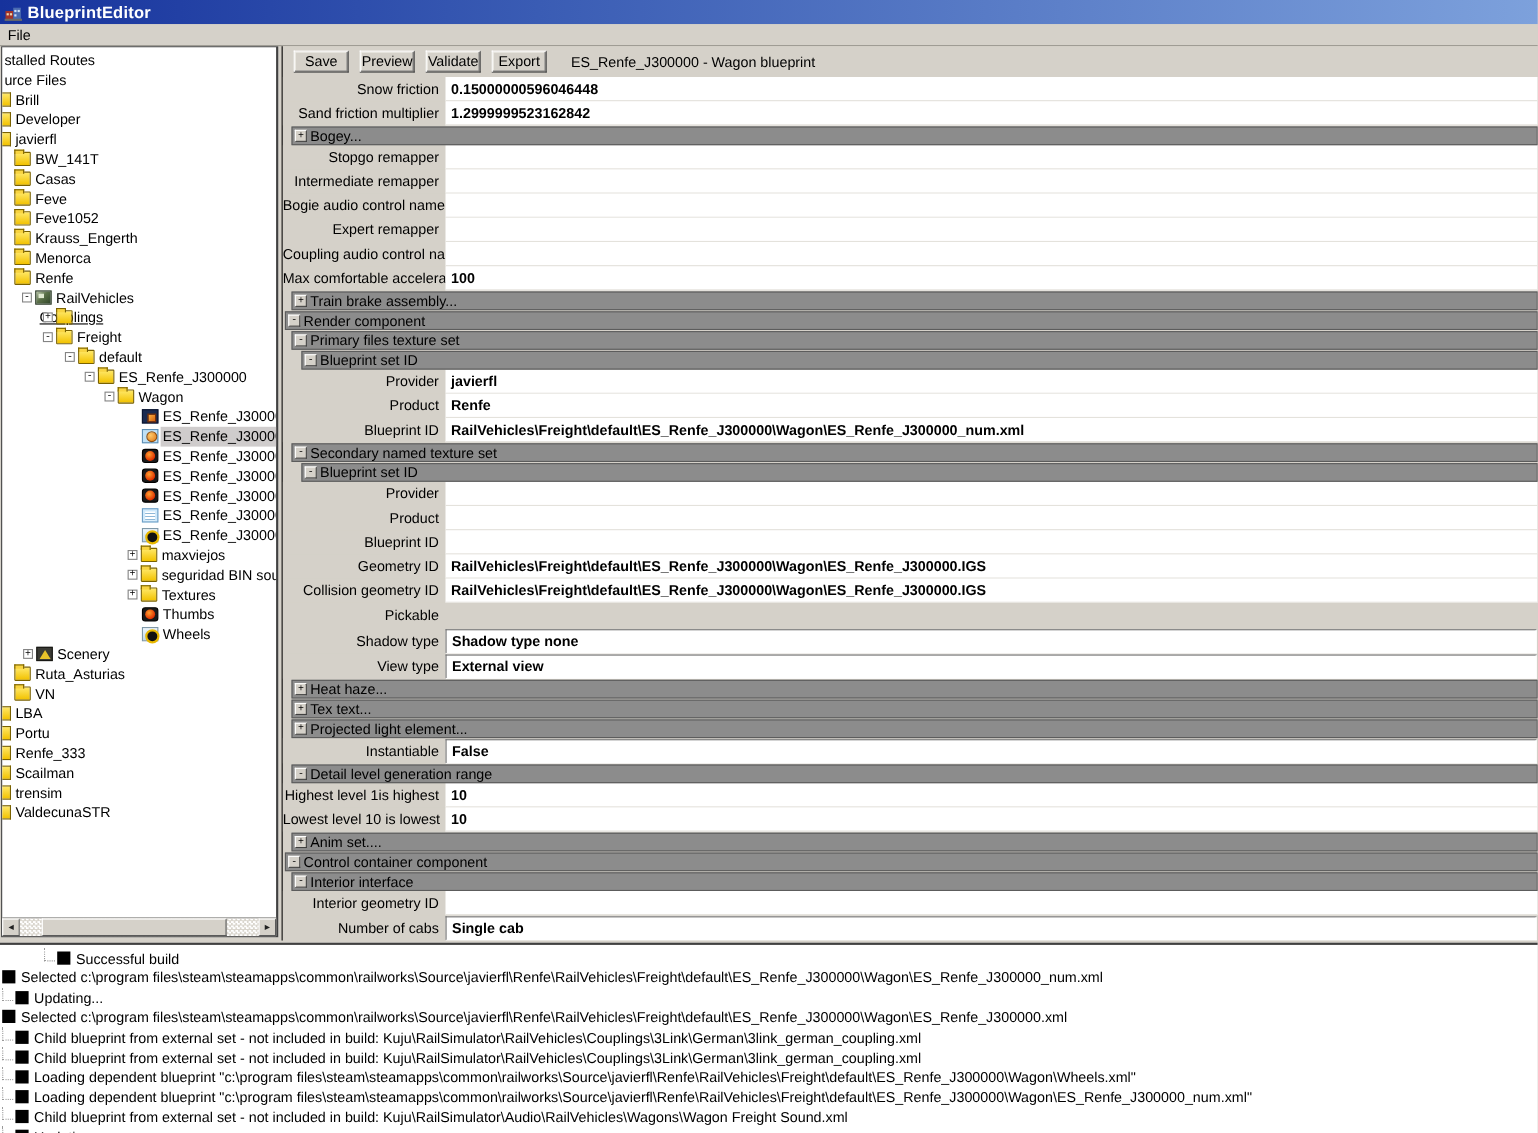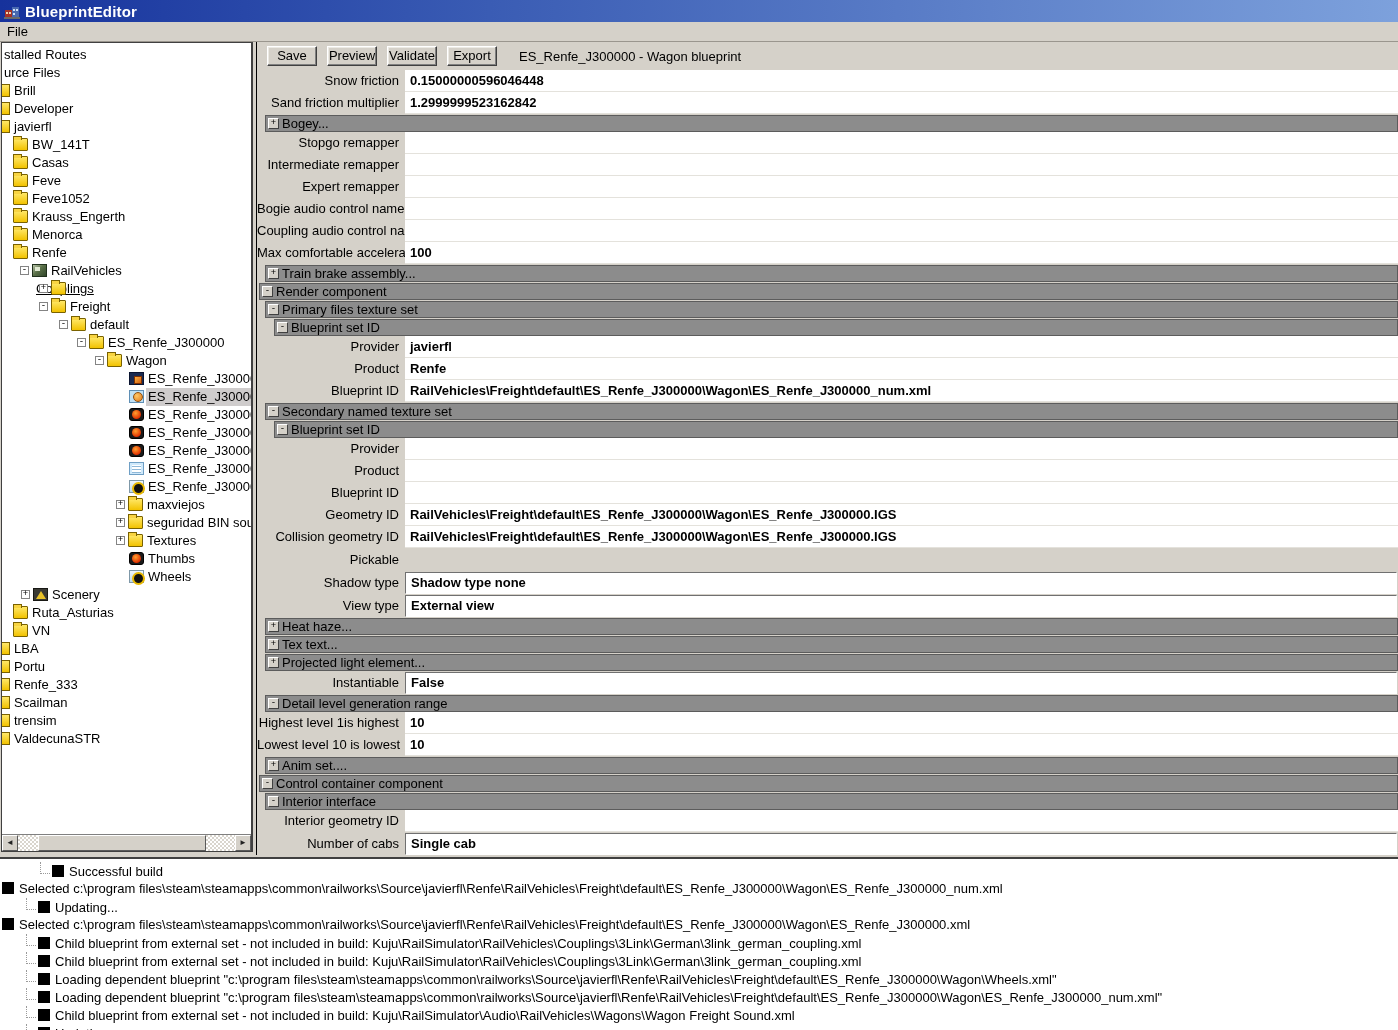--- a/index.html
+++ b/index.html
@@ -93,21 +93,21 @@
     line-height:20px; }
 
   
   .logpanel { height:178px; background:#fff; border-top:2px solid #404040; margin-top:2px;
     padding-top:3px; overflow:hidden; }
   .lrow { height:18px; line-height:18px; white-space:nowrap; }
   .lsq { display:inline-block; width:12px; height:12px; background:#000; margin-right:5px; vertical-align:-1px; }
   .lconn { display:inline-block; width:10px; height:12px; border-left:1px dotted #9a9a9a;
     border-bottom:1px dotted #9a9a9a; margin-right:2px; vertical-align:2px; }
   .ind0 { padding-left:2px; }
-  .ind1 { padding-left:26px; }
+  .ind1 { padding-left:2px; }
   .ind2 { padding-left:40px; }
 </style>
 </head>
 <body>
 
 <div class="titlebar">
   <span class="appicon">
     <svg width="16" height="15" viewBox="0 0 16 15">
       <rect x="1" y="6" width="7" height="8" fill="#a43228"></rect>
       <rect x="2" y="8" width="2" height="2" fill="#e8d8b0"></rect>
@@ -201,25 +201,25 @@
         </div>
         <div class="frow">
           <div class="lbl">Stopgo remapper</div>
           <div class="val"></div>
         </div>
         <div class="frow">
           <div class="lbl">Intermediate remapper</div>
           <div class="val"></div>
         </div>
         <div class="frow">
+          <div class="lbl">Bogie audio control name</div>
+          <div class="val"></div>
+        </div>
+        <div class="frow">
           <div class="lbl">Expert remapper</div>
-          <div class="val"></div>
-        </div>
-        <div class="frow">
-          <div class="lbl">Bogie audio control name</div>
           <div class="val"></div>
         </div>
         <div class="frow">
           <div class="lbl">Coupling audio control name</div>
           <div class="val"></div>
         </div>
         <div class="frow">
           <div class="lbl">Max comfortable acceleration</div>
           <div class="val">100</div>
         </div>

